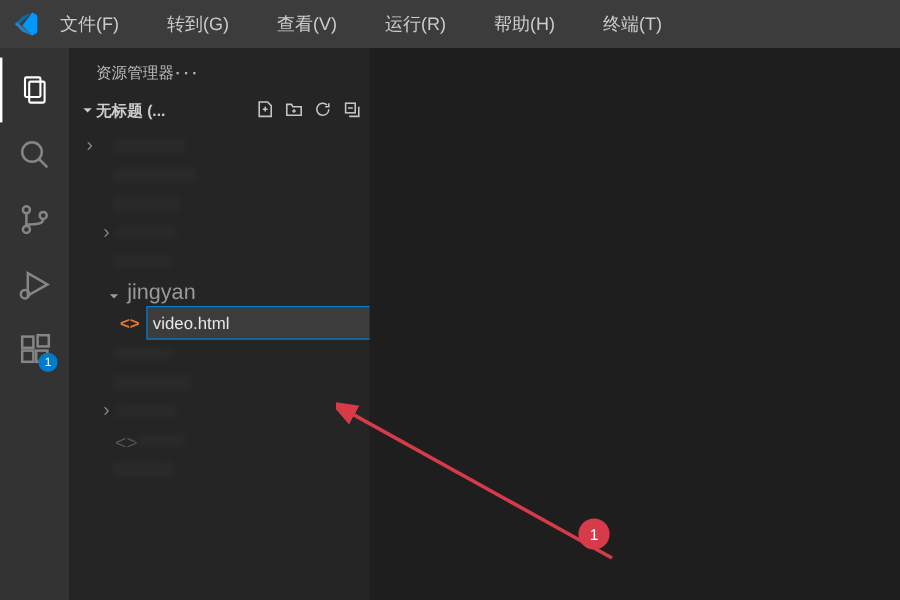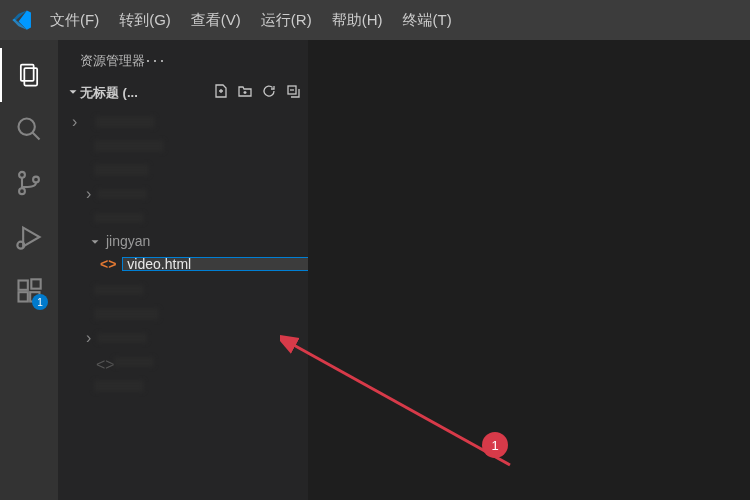--- a/index.html
+++ b/index.html
@@ -1,20 +1,20 @@
 <!DOCTYPE html>
 <html><head>
 <meta charset="utf-8">
 <style>
   * { margin: 0; padding: 0; box-sizing: border-box; font-family: "Segoe UI", "Microsoft YaHei", sans-serif; }
   body { width: 750px; height: 500px; background: #1e1e1e; color: #cccccc; overflow: hidden; position: relative; }
 
   .titlebar { height: 40px; background: #3c3c3c; display: flex; align-items: center; padding: 0 0 0 8px; font-size: 15px; }
   .titlebar .logo { width: 28px; height: 40px; display: flex; align-items: center; justify-content: center; margin-right: 4px; }
-  .menu-items { display: flex; }
+  .menu-items { display: flex; gap: 20px; }
   .menu-item { padding: 0 10px; height: 40px; display: flex; align-items: center; color: #cccccc; cursor: default; }
 
   .main { display: flex; height: 460px; }
   .activitybar { width: 58px; background: #333333; display: flex; flex-direction: column; align-items: center; padding-top: 8px; }
   .activity-icon { width: 58px; height: 54px; display: flex; align-items: center; justify-content: center; color: #858585; position: relative; cursor: pointer; }
   .activity-icon.active { color: #ffffff; }
   .activity-icon.active::before { content: ""; position: absolute; left: 0; top: 0; bottom: 0; width: 2px; background: #ffffff; }
   .activity-icon svg { width: 28px; height: 28px; }
   .badge { position: absolute; bottom: 8px; right: 10px; background: #007acc; color: #fff; font-size: 10px; min-width: 16px; height: 16px; border-radius: 8px; display: flex; align-items: center; justify-content: center; padding: 0 4px; }
 
@@ -31,26 +31,26 @@
   .folder-actions .act svg { width: 16px; height: 16px; }
 
   .tree { padding-top: 4px; }
   .blur-row { height: 22px; margin: 2px 0; display: flex; align-items: center; }
   .blur-row .chev-s { margin-left: 14px; color: #888; }
   .blur-row .sm { width: 60px; height: 12px; background: #2a2a2a; margin-left: 18px; border-radius: 2px; filter: blur(2px); }
   .blur-row .sm2 { width: 40px; height: 10px; background: #2a2a2a; margin-left: 50px; border-radius: 2px; filter: blur(2px); }
   .blur-row .sm3 { width: 50px; height: 10px; background: #2a2a2a; margin-left: 36px; border-radius: 2px; filter: blur(2px); }
   .blur-row .ic { width: 12px; height: 12px; margin-left: 38px; color: #555; }
 
-  .jy-row { display: flex; align-items: flex-end; padding: 2px 0 2px 30px; font-size: 14px; color: #999; }
+  .jy-row { display: flex; align-items: flex-end; padding: 2px 0 2px 30px; font-size: 18px; color: #999; }
   .jy-row .chev { margin-right: 4px; display: inline-flex; }
 
   .file-row { display: flex; align-items: center; padding: 0 6px 0 42px; height: 26px; }
   .file-row .ext-icon { color: #e37933; margin-right: 6px; font-size: 14px; font-weight: bold; display: flex; align-items: center; }
-  .file-input { flex: 1; background: #3c3c3c; border: 1px solid #007fd4; color: #e8e8e8; font-size: 14px; padding: 2px 4px; outline: none; font-family: inherit; height: 14px; }
+  .file-input { flex: 1; background: #3c3c3c; border: 1px solid #007fd4; color: #e8e8e8; font-size: 14px; padding: 2px 4px; outline: none; font-family: inherit; height: 28px; }
 
   .editor { flex: 1; background: #1e1e1e; }
 
   .annot-line { position: absolute; pointer-events: none; }
   .annot-circle { position: absolute; width: 26px; height: 26px; background: #d73a49; border-radius: 50%; color: #fff; display: flex; align-items: center; justify-content: center; font-size: 13px; pointer-events: none; }
 </style>
 </head>
 <body>
 
 <div class="titlebar">

